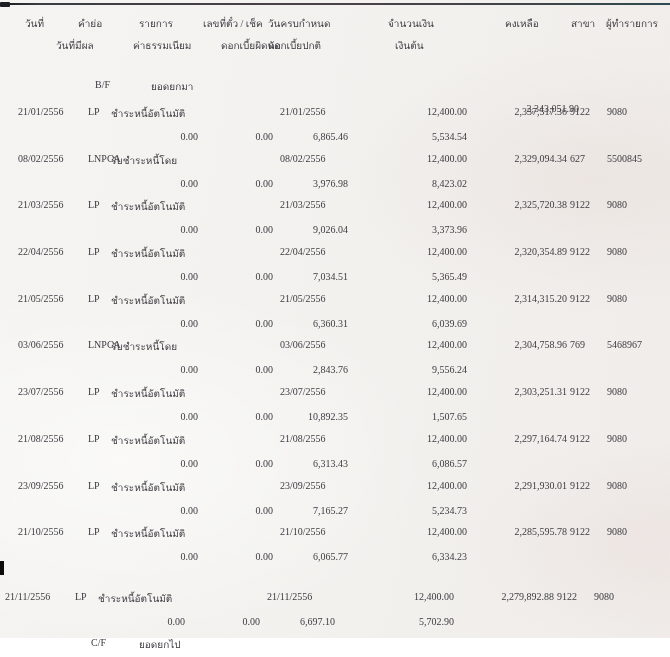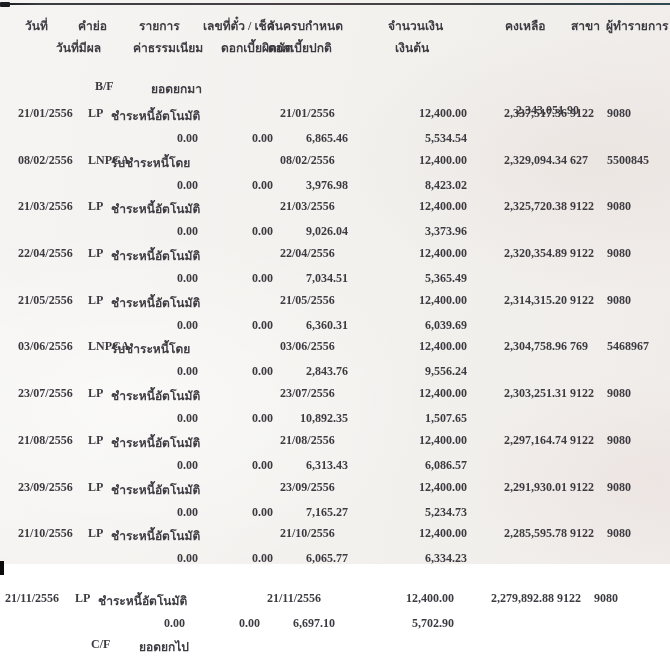--- a/index.html
+++ b/index.html
@@ -2,29 +2,28 @@
 <html lang="th"><head>
 <meta charset="utf-8">
 <style>
   html,body{margin:0;padding:0;}
   body{
     width:670px;height:657px;overflow:hidden;
     font-family:"Liberation Serif","DejaVu Serif",serif;
     -webkit-font-smoothing:antialiased;
   }
   .page{
-    position:relative;width:670px;height:564px;
+    position:relative;width:670px;height:638px;
     background:
       radial-gradient(ellipse 420px 220px at 88% 28%, rgba(228,216,212,.40), transparent 62%),
       radial-gradient(ellipse 520px 300px at 18% 72%, rgba(255,255,255,.55), transparent 60%),
       radial-gradient(ellipse 300px 160px at 97% 85%, rgba(232,220,218,.45), transparent 65%),
       linear-gradient(100deg,#f5f4f2 0%,#f2f1ee 55%,#f0ece9 100%);
     color:#3d3b41;
-    font-size:12px;
-    font-weight:bold;
+    font-size:10px;
   }
   .topline{
     position:absolute;top:3px;left:0;width:670px;height:2px;
     background:linear-gradient(90deg,#17191c 0%,#3a3d42 6%,#4a4247 45%,#3f4448 80%,#2e4a50 100%);
   }
   .topline-blob{
     position:absolute;top:2px;left:0;width:10px;height:5px;background:#1b1d20;border-radius:1px;
   }
   .smudge{
     position:absolute;left:0;top:561px;width:4px;height:14px;background:#0c0c0c;

